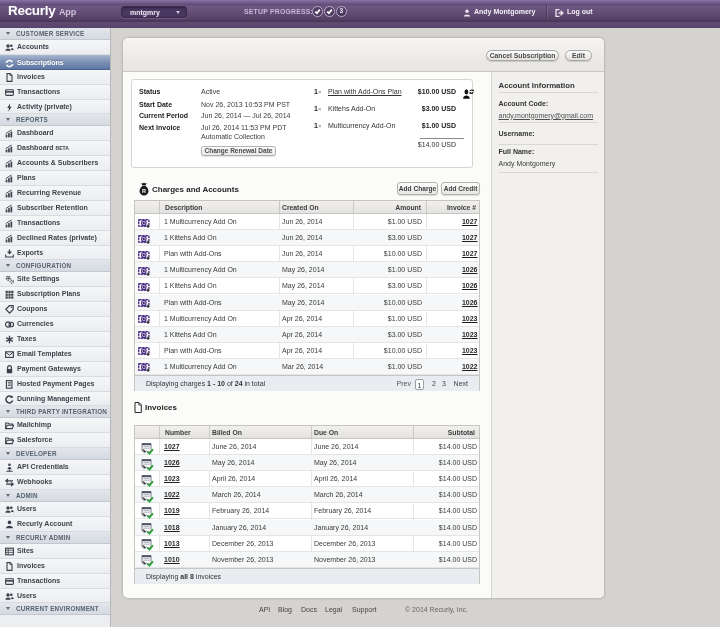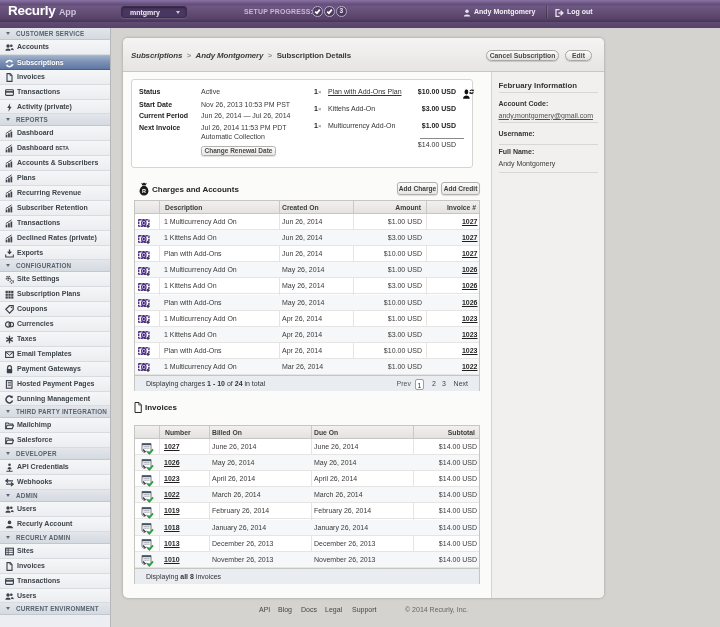--- a/index.html
+++ b/index.html
@@ -263,25 +263,24 @@
 <div class="sitem"><svg width="9" height="9" viewBox="0 0 9 9">
         <circle cx="3" cy="3" r="1.7" fill="#3a414a"></circle>
         <circle cx="6.3" cy="2.7" r="1.3" fill="#3a414a"></circle>
         <path d="M0.4 7.8 C0.4 4.6 5.6 4.6 5.6 7.8 Z" fill="#3a414a"></path>
         <path d="M5.8 6.8 C6.2 4.6 8.7 4.9 8.7 7.2 Z" fill="#3a414a"></path>
       </svg>Users</div>
 <div class="shead"><span class="tri"></span>CURRENT ENVIRONMENT</div>
 </div>
 <div id="card" class="abs">
 <div id="crumbbar" class="abs"></div>
-<div id="crumbs" class="abs"><i>Subscriptions</i><span class="sep">&gt;</span><i>Andy Montgomery</i><span class="sep">&gt;</span>Subscription Details</div>
 <div class="pillbtn abs" style="left:363px;top:12.5px;width:73px;line-height:9px;">Cancel Subscription</div>
 <div class="pillbtn abs" style="left:442px;top:12.5px;width:27px;line-height:9px;">Edit</div>
 <div id="rpanel" class="abs">
-<h3 class="in" style="top:9px">February Information</h3>
+<h3 class="in" style="top:9px">Account Information</h3>
       <hr style="top:19.5px">
 <div class="lbl in" style="top:28px">Account Code:</div>
 <div class="lnk in" style="top:39.5px">andy.montgomery@gmail.com</div>
       <hr style="top:50px">
 <div class="lbl in" style="top:57.5px">Username:</div>
       <hr style="top:72px">
 <div class="lbl in" style="top:75.5px">Full Name:</div>
 <div class="val in" style="top:88px">Andy Montgomery</div>
       <hr style="top:99.5px">
 </div>

